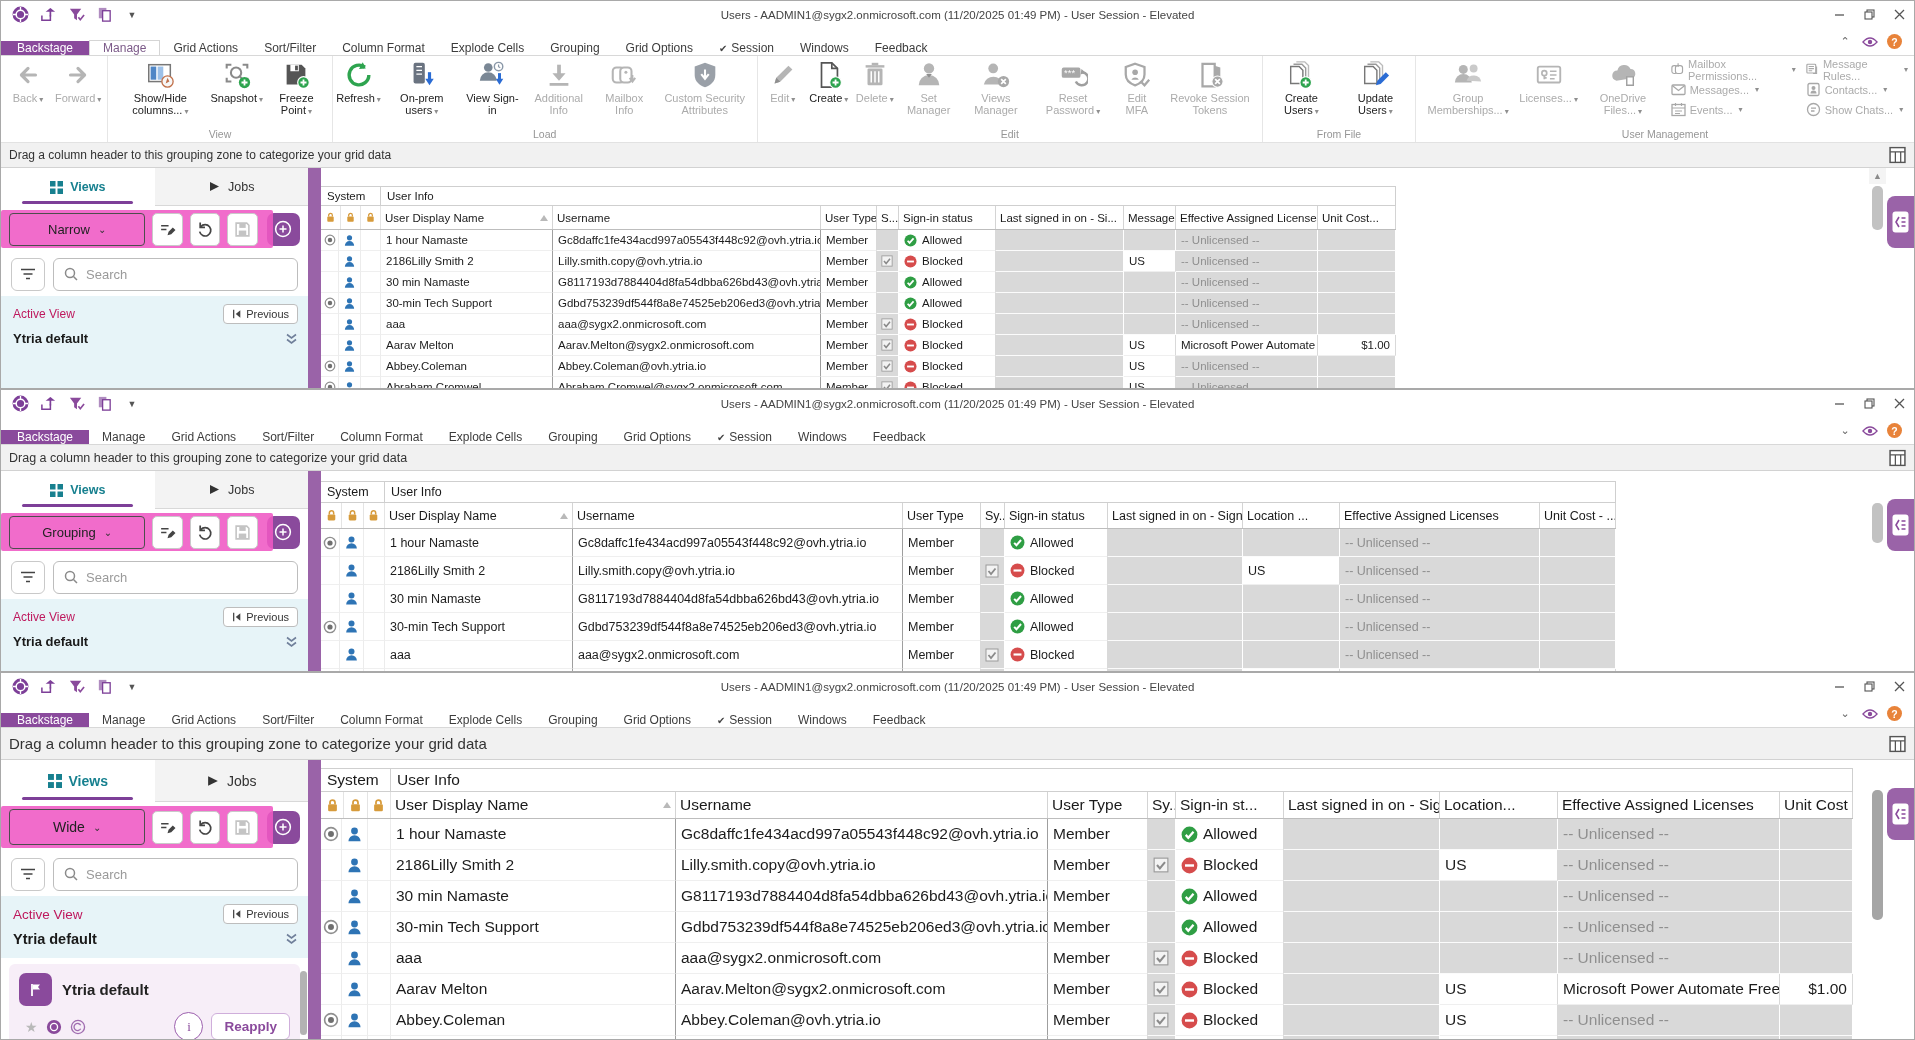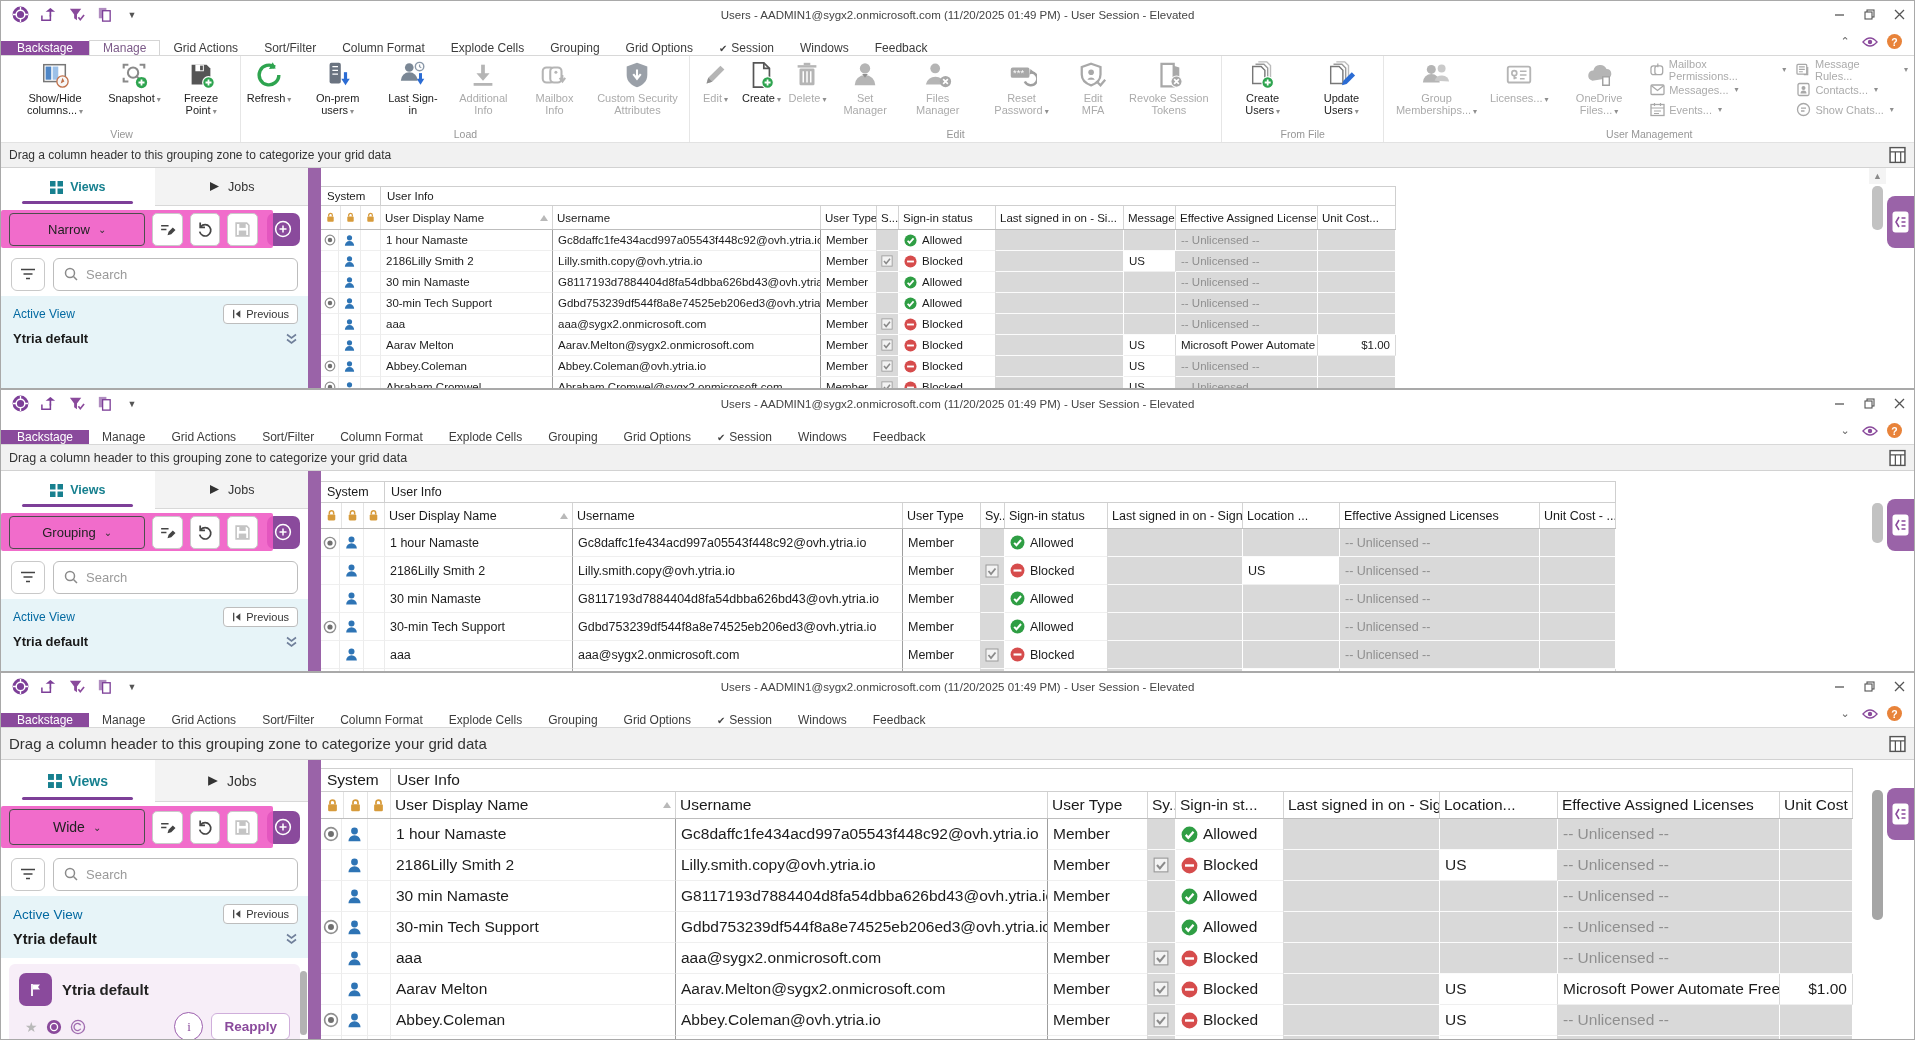--- a/index.html
+++ b/index.html
@@ -77,21 +77,21 @@
   .vchev { font-size:10px; color:#333; }
   .sicbtn { width:33px; height:33px; border:1px solid #c9c9c9; border-radius:5px; background:#fff; display:flex; align-items:center; justify-content:center; position:relative; }
   .plusbtn { width:36px; height:33px; border:none; border-radius:7px; background:#8a4a9c; display:flex; align-items:center; justify-content:center; margin-left:2px; }
   .searchrow { height:44px; flex:none; display:flex; align-items:center; gap:8px; padding:0 10px; }
   .filterbtn { width:34px; height:33px; border:1px solid #c9c9c9; border-radius:6px; background:#fff; display:flex; align-items:center; justify-content:center; }
   .searchbox { flex:1; height:33px; border:1px solid #bdbdbd; border-radius:6px; background:#fff; display:flex; align-items:center; gap:8px; padding:0 10px; }
   .searchbox input { border:none; outline:none; flex:1; font-size:13px; color:#333; font-family:inherit; background:transparent; }
   .searchbox input::placeholder { color:#9a9a9a; }
   .activeview { background:#e7f4f8; flex:1; padding:8px 10px 4px 12px; }
   .avrow1 { display:flex; align-items:center; justify-content:space-between; }
-  .avlabel { color:#0369a1; font-size:12px; }
+  .avlabel { color:#be185d; font-size:12px; }
   #win3 .avlabel { font-size:13.5px; }
   .prevbtn { background:#fff; border:1px solid #bdbdbd; border-radius:4px; font-size:11px; color:#333; padding:3px 8px; display:flex; align-items:center; gap:4px; }
   .avrow2 { display:flex; align-items:center; justify-content:space-between; margin-top:7px; }
   .avname { font-size:13px; font-weight:bold; color:#1a1a1a; }
   #win3 .avname { font-size:14.5px; }
   .dblchev { color:#6f7f9a; font-size:11px; letter-spacing:-2px; }
   .viewcard { margin:6px 8px 6px 8px; background:#f7eef8; border-radius:6px; padding:9px 10px; position:relative; flex:none; }
   .vc-top { display:flex; align-items:center; gap:10px; }
   .flagbox { width:33px; height:33px; background:#8a4a9c; border-radius:7px; display:flex; align-items:center; justify-content:center; }
   .vc-title { font-size:15px; font-weight:bold; color:#222; }
@@ -223,20 +223,41 @@
             <path d="M1 6 Q8 -2 15 6 Q8 14 1 6z" fill="none" stroke="#8a4a9c" stroke-width="1.4"></path>
             <circle cx="8" cy="6" r="2.2" fill="#8a4a9c"></circle>
           </svg>
         </span>
       <span class="helpdot">?</span>
     </div>
   </div>
   <div class="ribbon" id="ribbon">
       <div class="rgroup">
         <div class="rbtns">
+          <div class="rbtn dis">
+            <div class="ric">
+              <svg viewBox="0 0 32 32">
+                <path d="M24 16 H10 M16 9 L9 16 l7 7" stroke="#b5b5b5" stroke-width="3.4" fill="none" stroke-linecap="round" stroke-linejoin="round"></path>
+              </svg>
+            </div>
+            <div class="lbl">Back<span class="caret">▾</span></div>
+          </div>
+          <div class="rbtn dis">
+            <div class="ric">
+              <svg viewBox="0 0 32 32">
+                <path d="M8 16 H22 M16 9 L23 16 l-7 7" stroke="#b5b5b5" stroke-width="3.4" fill="none" stroke-linecap="round" stroke-linejoin="round"></path>
+              </svg>
+            </div>
+            <div class="lbl">Forward<span class="caret">▾</span></div>
+          </div>
+        </div>
+        <div class="rlabel"></div>
+      </div>
+      <div class="rgroup">
+        <div class="rbtns">
           <div class="rbtn">
             <div class="ric">
               <svg viewBox="0 0 32 32">
                 <rect x="4" y="5" width="23" height="18" fill="#fff" stroke="#777" stroke-width="1.6"></rect>
                 <rect x="6" y="7" width="6" height="14" fill="#4f86c6"></rect>
                 <rect x="13.5" y="7" width="6" height="14" fill="#9cc0e8"></rect>
                 <circle cx="24" cy="23" r="6" fill="#f7f7f7" stroke="#c0704a" stroke-width="1.4"></circle>
                 <path d="M24 19 l2 4 -4 2z" fill="#c0704a"></path>
               </svg>
             </div>
@@ -295,21 +316,21 @@
             <div class="ric">
               <svg viewBox="0 0 32 32">
                 <circle cx="12" cy="8" r="4.6" fill="#7a8795"></circle>
                 <path d="M3 22 a9 9 0 0 1 18 0 z" fill="#7a8795"></path>
                 <circle cx="23" cy="7" r="4.5" fill="#fff" stroke="#8a98a8" stroke-width="1.5"></circle>
                 <path d="M23 4.8 v2.4 l1.8 1" stroke="#8a98a8" stroke-width="1.3" fill="none"></path>
                 <path d="M24 14 v8" stroke="#2b6cd4" stroke-width="3.2"></path>
                 <path d="M20 20 l4 6.5 4-6.5 z" fill="#2b6cd4"></path>
               </svg>
             </div>
-            <div class="lbl">Last Sign-in</div>
+            <div class="lbl">View Sign-in</div>
           </div>
           <div class="rbtn dis">
             <div class="ric">
               <svg viewBox="0 0 32 32">
                 <path d="M16 5 v13" stroke="#b5b5b5" stroke-width="4"></path>
                 <path d="M9 14 l7 8 7-8 z" fill="#b5b5b5"></path>
                 <path d="M6 26 h20" stroke="#b5b5b5" stroke-width="3"></path>
               </svg>
             </div>
             <div class="lbl">Additional Info</div>
@@ -382,21 +403,21 @@
           </div>
           <div class="rbtn dis">
             <div class="ric">
               <svg viewBox="0 0 32 32">
                 <circle cx="13" cy="9" r="5.2" fill="#b5b5b5"></circle>
                 <path d="M3 26 a10.5 10.5 0 0 1 20.5 0 z" fill="#b5b5b5"></path>
                 <circle cx="24" cy="23" r="6" fill="#a8a8a8"></circle>
                 <path d="M21.5 20.5 l5 5 M26.5 20.5 l-5 5" stroke="#fff" stroke-width="1.8"></path>
               </svg>
             </div>
-            <div class="lbl">Files Manager</div>
+            <div class="lbl">Views Manager</div>
           </div>
           <div class="rbtn dis">
             <div class="ric">
               <svg viewBox="0 0 32 32">
                 <rect x="4" y="8" width="20" height="11" rx="2" fill="#a8a8a8"></rect>
                 <text x="6.5" y="17.5" font-size="10" fill="#fff" font-family="sans-serif">***</text>
                 <path d="M26 13 a7 7 0 1 1 -7 10" fill="none" stroke="#9f9f9f" stroke-width="2.6"></path>
                 <polygon points="25,9.5 29.5,13.5 24,15.5" fill="#9f9f9f"></polygon>
               </svg>
             </div>

